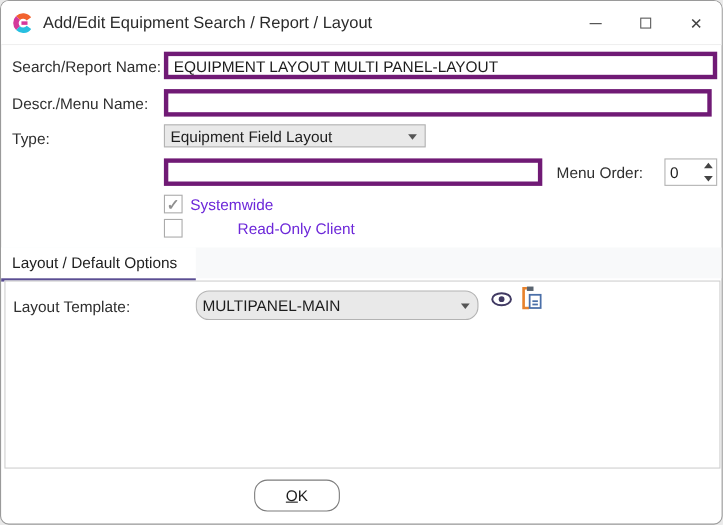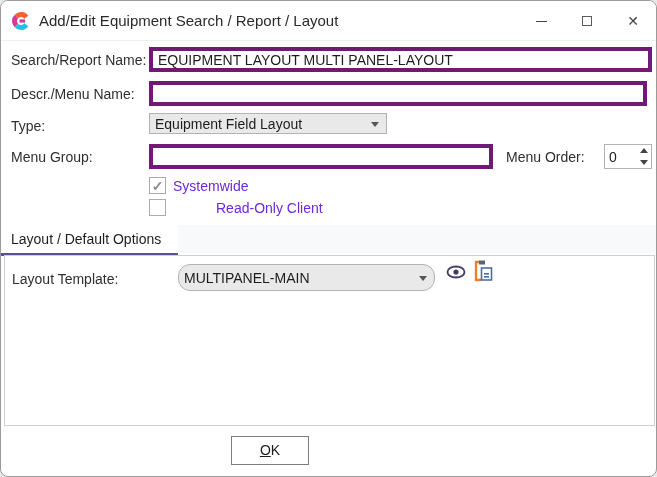--- a/index.html
+++ b/index.html
@@ -70,21 +70,21 @@
     border:1px solid #cfcfcf; background:#fff; }
   .panel .lbl-inner { position:absolute; left:7px; top:15px; font-size:14px; color:#2f2f2f; }
 
   .eye-btn { position:absolute; left:440px; top:7px; width:22px; height:18px; cursor:pointer; }
   .paste-btn { position:absolute; left:466px; top:3px; width:22px; height:24px; cursor:pointer; }
 
   
   .btn { position:absolute; top:435px; width:78px; height:29px; background:#fff;
     border:1px solid #7d7d7d; font-family:"Liberation Sans",sans-serif;
     font-size:14px; color:#1d1d1d; text-align:center; line-height:27px; cursor:pointer; }
-  .btn-ok { left:230px; }
+  .btn-ok { left:230px;border-radius:12px; }
   .btn-cancel { left:332px; }
 </style>
 </head>
 <body>
 
 <div class="window">
 
   <div class="titlebar">
     <svg class="app-icon" viewBox="0 0 20 20">
       <path d="M 15.3 6.2 A 6.5 6.5 0 0 0 5.4 5.4" fill="none" stroke="#F2622E" stroke-width="5"></path>
@@ -111,21 +111,20 @@
 
   <div class="lbl" style="top:85px;">Descr./Menu Name:</div>
   <input class="txt" style="left: 148px; top: 80px; width: 498px;" value="">
 
   <div class="lbl" style="top:117px;">Type:</div>
   <div class="combo" style="left:148px; top:112px; width:238px;">
     <span>Equipment Field Layout</span>
     <span class="arrow"></span>
   </div>
 
-  <div class="lbl" style="top:148px;">Menu Group:</div>
   <input class="txt" style="left: 148px; top: 143px; width: 344px;" value="">
 
   <div class="lbl" style="left:505px; top:148px;">Menu Order:</div>
   <div class="spin-wrap">
     <input class="spin-val" value="0" style="">
     <div class="spin-btns">
       <div class="spin-btn">
           <span class="tri-up"></span>
         </div>
       <div class="spin-btn">

